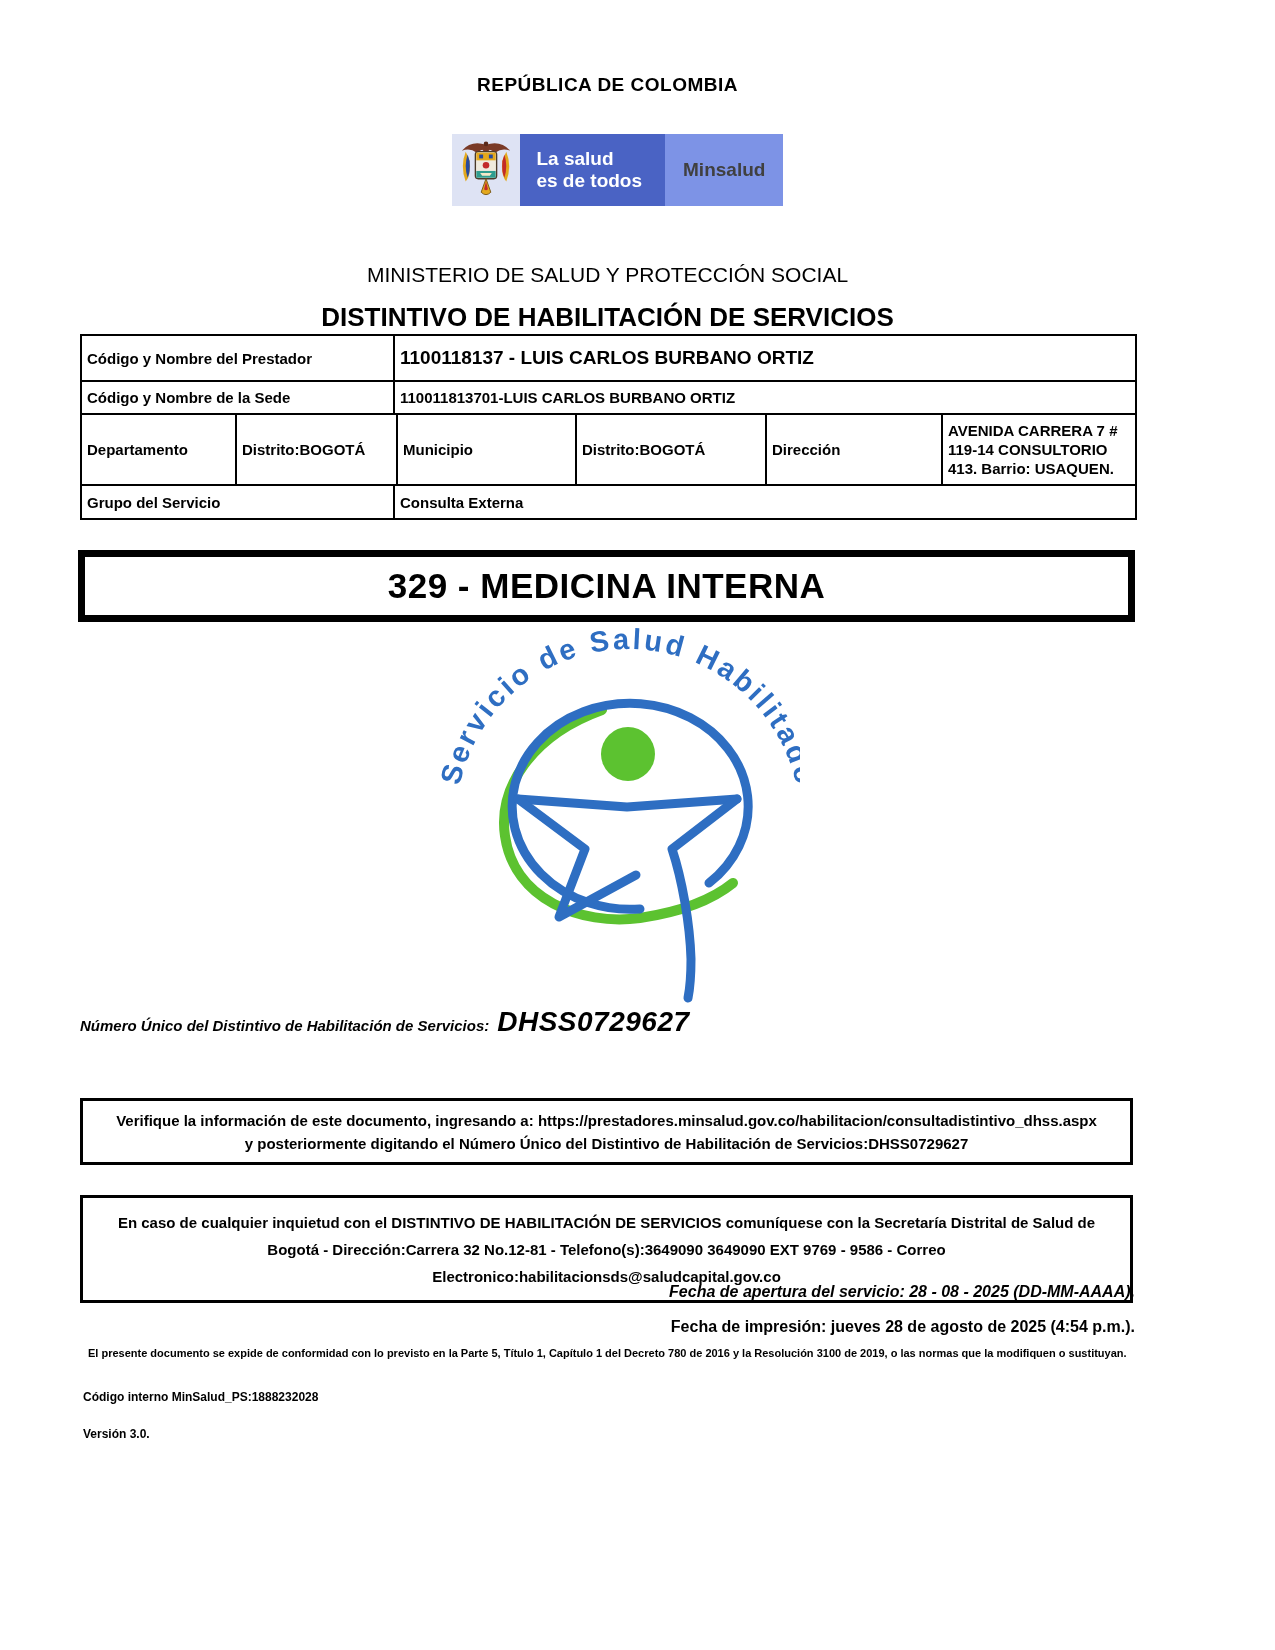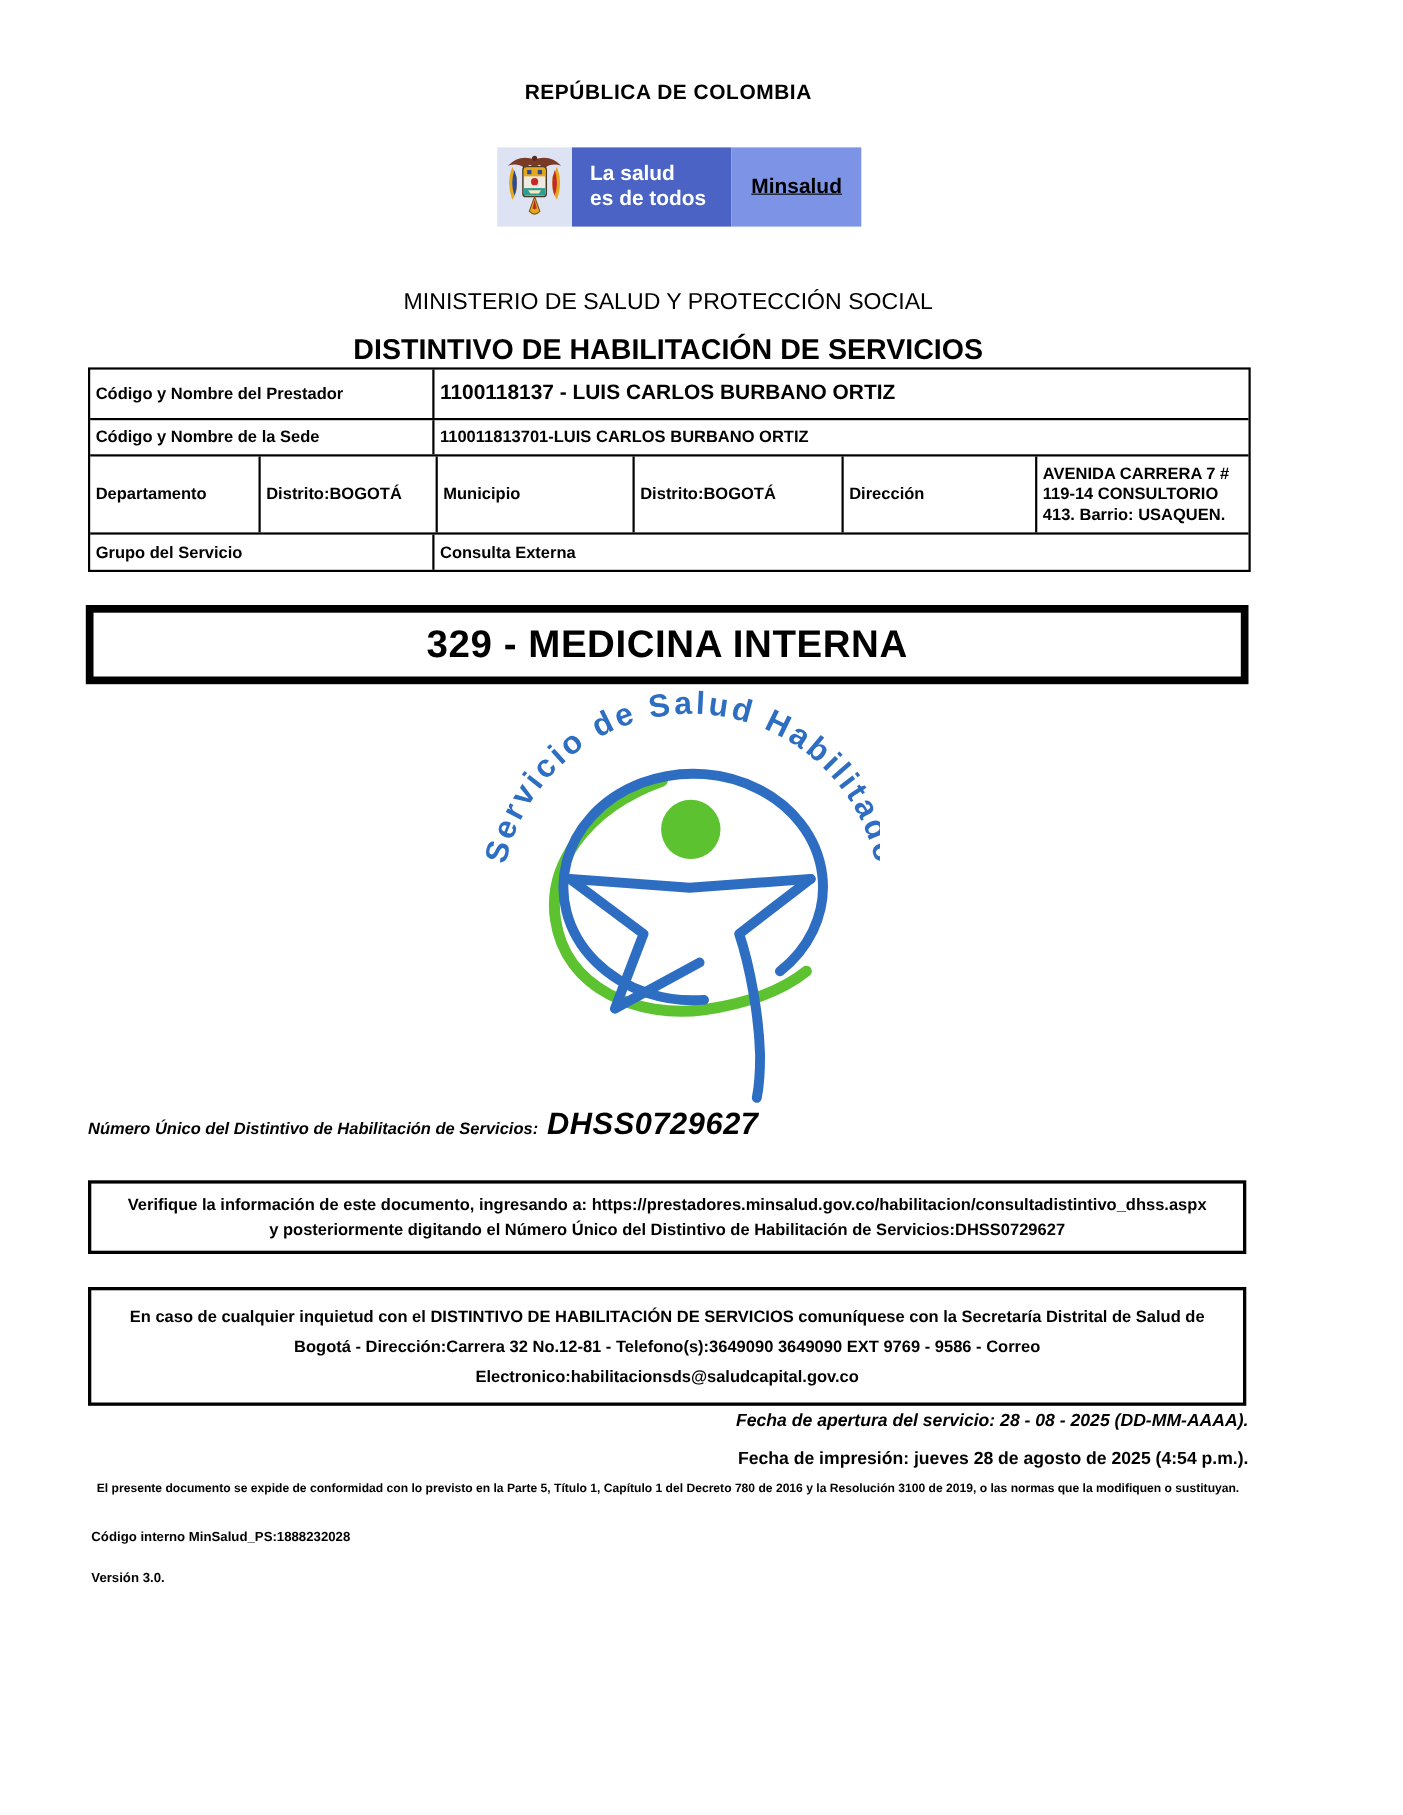--- a/index.html
+++ b/index.html
@@ -12,21 +12,21 @@
   .ctr{left:80px;width:1055px;text-align:center;}
 
   .country-title{top:74px;font-size:19px;font-weight:bold;letter-spacing:.5px;}
   .ministry-title{top:263px;font-size:21px;font-weight:normal;}
   .doc-title{top:302px;font-size:26px;font-weight:bold;}
 
   
   .banner{left:452px;top:134px;width:331px;height:72px;display:flex;}
   .banner .coat{width:78px;background:#dee3f4;display:flex;align-items:center;justify-content:center;}
   .banner .slogan{width:163px;background:#4a63c4;color:#fff;display:flex;flex-direction:column;justify-content:center;padding-left:16px;box-sizing:border-box;font-size:19px;font-weight:600;line-height:22px;}
-  .banner .brand{width:134px;background:#7d93e6;color:#000000;display:flex;align-items:center;justify-content:center;font-size:19px;font-weight:600;text-decoration:underline;}
+  .banner .brand{width:134px;background:#7d93e6;color:#404040;display:flex;align-items:center;justify-content:center;font-size:19px;font-weight:600;}
 
   
   .tbl{left:80px;top:334px;width:1053px;border:2px solid #000;font-size:15px;font-weight:bold;}
   .trow{display:flex;border-bottom:2px solid #000;}
   .trow:last-child{border-bottom:none;}
   .tcell{border-right:2px solid #000;box-sizing:border-box;padding:2px 5px;display:flex;align-items:center;}
   .tcell:last-child{border-right:none;}
   .lbl{width:313px;flex:none;}
   .val{flex:1;}
   .r1{height:44px;} .r1 .val{font-size:19px;}
@@ -41,21 +41,21 @@
   .service-box{left:78px;top:550px;width:1057px;height:72px;border:7px solid #000;box-sizing:border-box;display:flex;align-items:center;justify-content:center;}
   .service-box span{font-size:35px;font-weight:bold;letter-spacing:.5px;}
 
   .seal{left:440px;top:624px;width:360px;height:380px;}
 
   
   .dhss-line{left:80px;top:1006px;display:flex;align-items:baseline;}
   .dhss-line .dl{font-size:15px;font-weight:bold;font-style:italic;}
   .dhss-line .dn{font-size:28px;font-weight:bold;font-style:italic;margin-left:8px;letter-spacing:.5px;}
 
-  .notice{left:80px;width:1053px;border:3px solid #000;box-sizing:border-box;text-align:center;font-size:15px;font-weight:bold;}
+  .notice{left:80px;width:1053px;border:3px solid #000;box-sizing:border-box;text-align:center;font-size:15px;font-weight:bold;margin-top:25px;}
   .verify-box{top:1073px;padding:8px 4px 7px 4px;line-height:23px;}
   .contact-box{top:1170px;padding:11px 4px 10px 4px;line-height:27px;}
 
   .fecha{left:80px;width:1055px;text-align:right;font-size:16px;font-weight:bold;}
   .fecha1{top:1283px;font-style:italic;} .fecha2{top:1318px;}
 
   .legal{left:88px;top:1347px;font-size:11px;font-weight:bold;}
   .internal-code{left:83px;top:1390px;font-size:12px;font-weight:bold;}
   .version{left:83px;top:1427px;font-size:12px;font-weight:bold;}
 </style>

